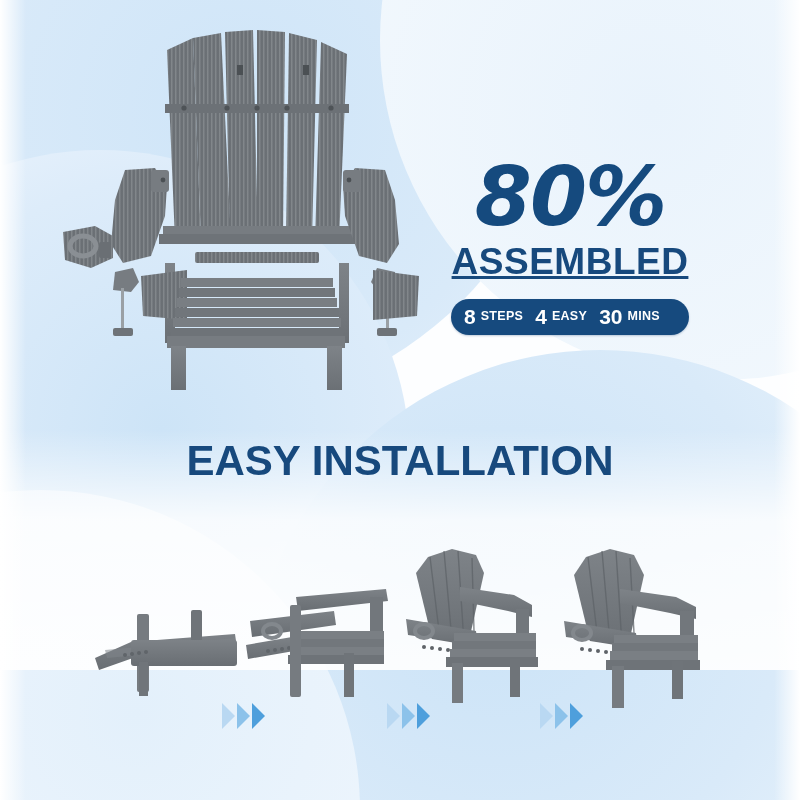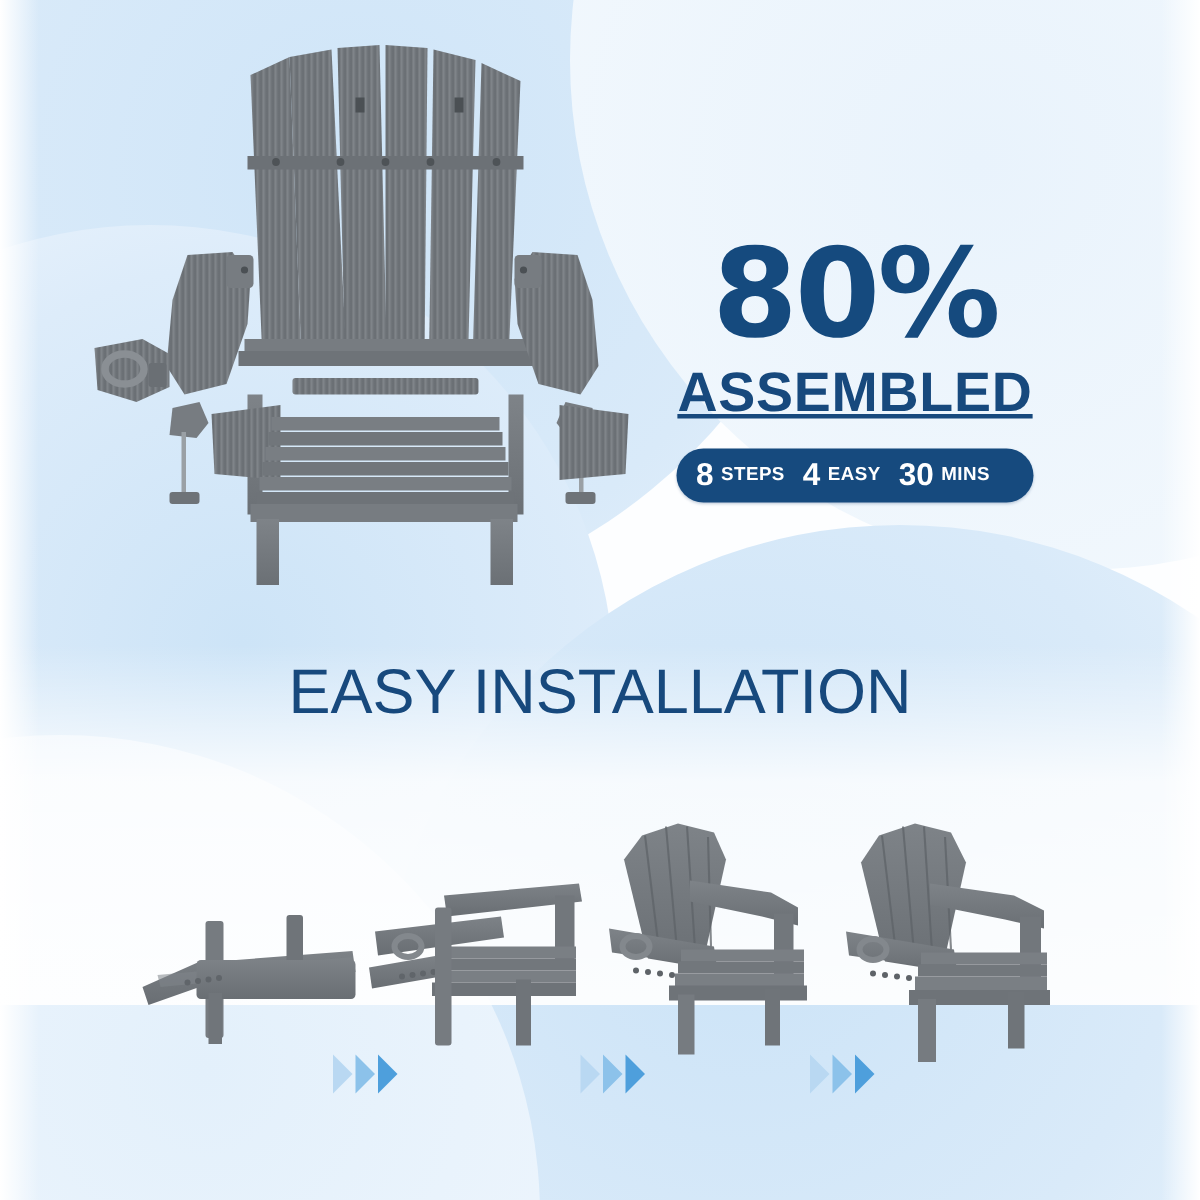--- a/index.html
+++ b/index.html
@@ -44,38 +44,39 @@
     background:linear-gradient(90deg,#fff 0%, rgba(255,255,255,0) 100%);}
   .edge-white-r{position:absolute;right:0;top:0;width:26px;height:800px;
     background:linear-gradient(270deg,#fff 0%, rgba(255,255,255,0) 100%);}
 
   
   .hero-text{position:absolute;left:440px;top:158px;width:260px;text-align:center;}
   .pct{
     font-size:82px;font-weight:bold;letter-spacing:-2px;
     color:#154a7e;line-height:.96;
     font-family:"DejaVu Sans","Liberation Sans",sans-serif;
+    font-style:italic;
   }
   .assembled{
     margin-top:6px;font-size:37px;font-weight:bold;letter-spacing:.5px;
     color:#17497d;line-height:1;text-decoration:underline;
   }
   .pill{
     margin:19px auto 0;width:238px;height:36px;border-radius:18px;
     background:#164a7e;color:#fff;
     display:flex;align-items:center;justify-content:center;gap:5px;
     box-shadow:0 1px 2px rgba(20,60,110,.25);
   }
   .pill .num{font-size:21px;font-weight:bold;line-height:1;}
   .pill .unit{font-size:12.5px;font-weight:bold;letter-spacing:.3px;line-height:1;margin-right:7px;}
   .pill .unit:last-child{margin-right:16px;}
 
   .easy-title{
     position:absolute;left:0;top:437px;width:800px;text-align:center;
-    font-size:42px;font-weight:normal;letter-spacing:0px;color:#17497d;
+    font-size:42px;font-weight:bold;letter-spacing:0px;color:#17497d;
   }
   .exploded{position:absolute;left:55px;top:20px;width:400px;height:370px;}
   .steps-row{position:absolute;left:0;top:530px;width:800px;height:180px;}
   .step{position:absolute;width:180px;height:175px;}
 
   
   .arrows{position:absolute;display:flex;align-items:center;gap:2px;}
   .chev{width:0;height:0;border-top:13px solid transparent;border-bottom:13px solid transparent;}
   .chev.a{border-left:13px solid #b9d8f2;}
   .chev.b{border-left:13px solid #8cc2ea;}

